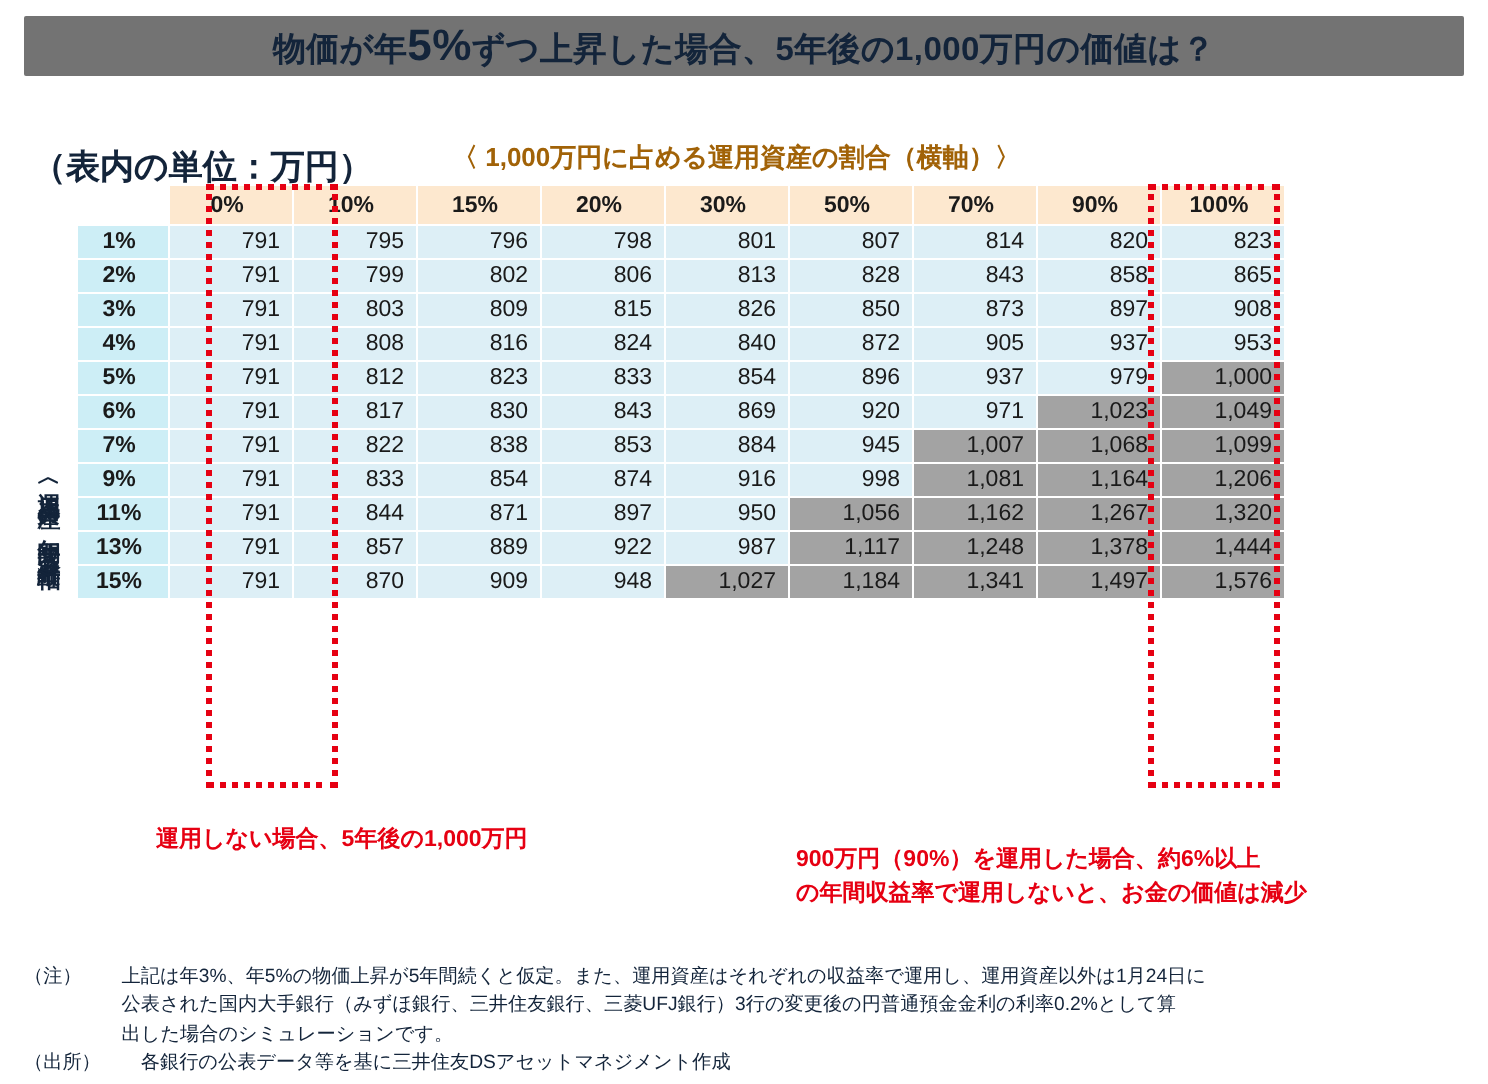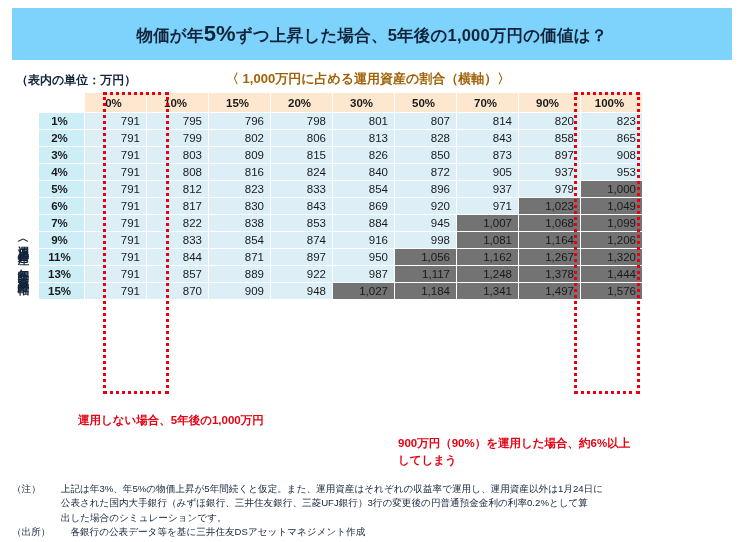--- a/index.html
+++ b/index.html
@@ -8,34 +8,34 @@
     background:#ffffff;
     font-family:"Liberation Sans","DejaVu Sans",sans-serif;
     color:#1a1a1a;
     position:relative;
     overflow:hidden;
   }
   .page{position:relative;width:744px;height:542px;}
 
   
   .title-bar{
-    position:absolute;left:12px;top:8px;width:720px;height:52px;
-    background:#7dd3fc;
+    position:absolute;left:12px;top:8px;width:720px;height:30px;
+    background:#737373;
     display:flex;align-items:center;justify-content:center;
     border-radius:1px;
   }
   .title-bar .t{
     font-size:16.5px;font-weight:bold;color:#13243a;letter-spacing:.2px;
     white-space:nowrap;
   }
   .title-bar .big{font-size:22px;}
 
   
   .unit-note{
-    position:absolute;left:16px;top:72px;font-size:12px;font-weight:bold;color:#13243a;
+    position:absolute;left:16px;top:72px;font-size:17px;font-weight:bold;color:#13243a;
   }
   .col-header-note{
     position:absolute;left:226px;top:70px;font-size:13px;font-weight:bold;color:#a16207;
   }
 
   
   .row-label{
     position:absolute;left:12px;top:128px;width:22px;
     font-size:11.5px;font-weight:bold;color:#13243a;
     writing-mode:vertical-rl;
@@ -71,36 +71,36 @@
   table.grid th.corner{
     background:#ffffff;border:none;width:46px;
   }
   table.grid td.rowhead{
     background:#cdeef6;
     text-align:center;
     font-weight:bold;
     width:46px;
   }
   td.c{background:#ddeff6;}
-  td.hl{background:#737373;}
+  td.hl{background:#a3a3a3;}
 
   
   .dotted-box{
     position:absolute;border:3px dotted #e60012;box-sizing:border-box;
     pointer-events:none;
   }
   #box-col0{left:103px;top:92px;width:66px;height:302px;}
   #box-col90{left:574px;top:92px;width:66px;height:302px;}
 
   
   .ann{
     position:absolute;font-size:11.5px;font-weight:bold;color:#e60012;line-height:1.45;
   }
   #ann-left{left:78px;top:412px;width:250px;}
-  #ann-right{left:398px;top:435px;width:318px;}
+  #ann-right{left:398px;top:422px;width:318px;}
 
   
   .notes{
     position:absolute;left:12px;top:482px;width:722px;
     font-size:9.6px;color:#13243a;line-height:1.5;
   }
   .notes .row{display:flex;}
   .notes .lbl{white-space:nowrap;}
   .notes .txt{flex:1;margin-left:20px;}
   .notes .indent{display:block;}
@@ -274,21 +274,21 @@
   </table>
 
   <div class="dotted-box" id="box-col0"></div>
   <div class="dotted-box" id="box-col90"></div>
 
   <div class="ann" id="ann-left">
       <div>運用しない場合、5年後の1,000万円</div>
     </div>
   <div class="ann" id="ann-right">
       <div>900万円（90%）を運用した場合、約6%以上</div>
-      <div>してしまう</div>
+      <div>の年間収益率で運用しないと、お金の価値は減少</div>
     </div>
 
   <div class="notes">
     <div class="row">
       <span class="lbl">（注）</span>
       <span class="txt">
         <span class="indent">上記は年3%、年5%の物価上昇が5年間続くと仮定。また、運用資産はそれぞれの収益率で運用し、運用資産以外は1月24日に</span>
         <span class="indent">公表された国内大手銀行（みずほ銀行、三井住友銀行、三菱UFJ銀行）3行の変更後の円普通預金金利の利率0.2%として算</span>
         <span class="indent">出した場合のシミュレーションです。</span>
       </span>

